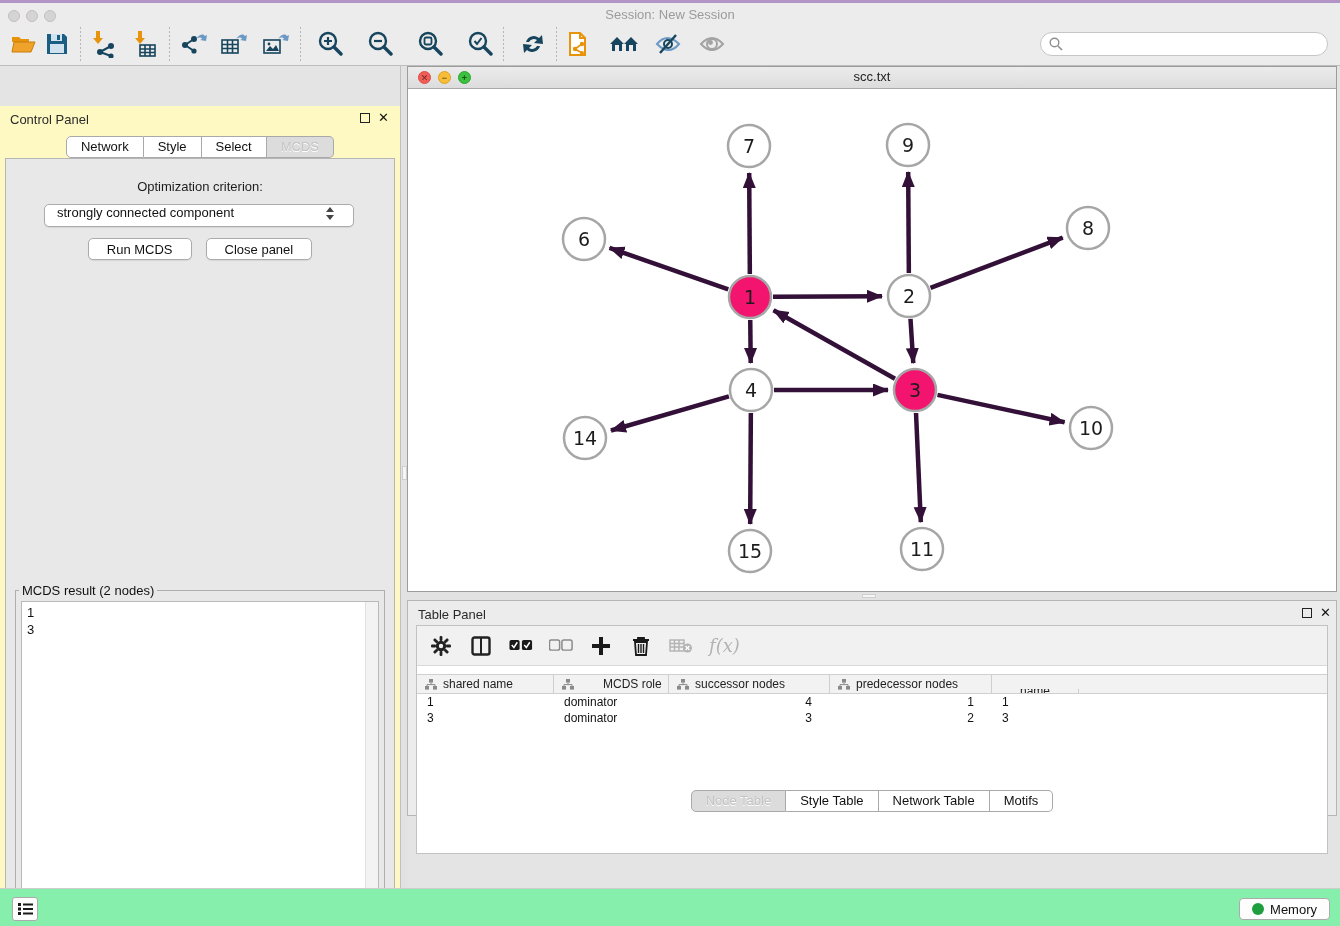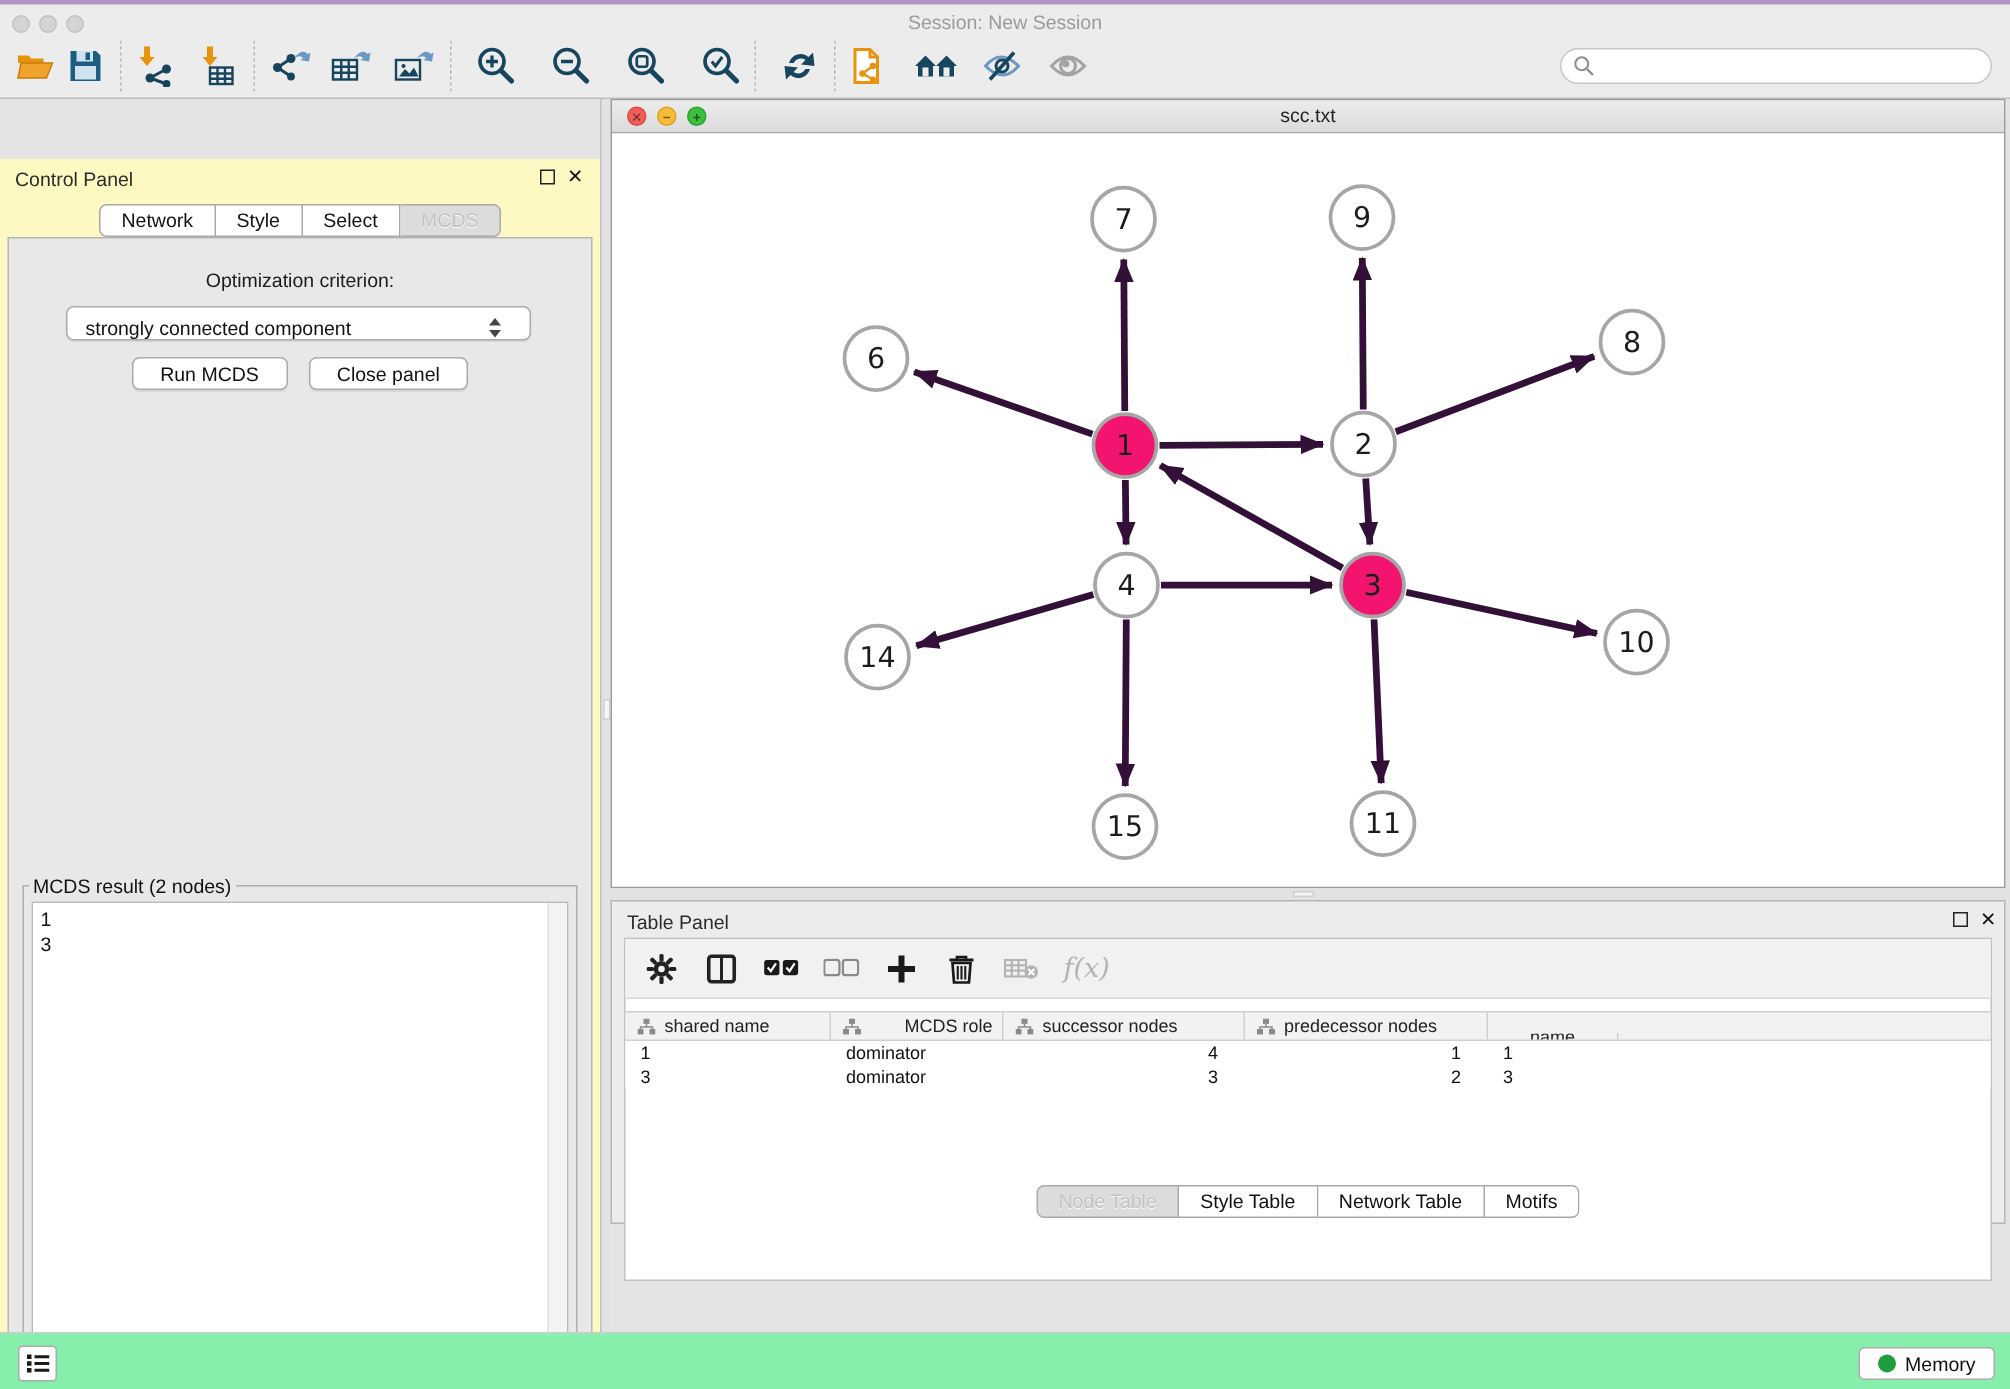--- a/index.html
+++ b/index.html
@@ -37,21 +37,21 @@
   .seg-tab { height:22px; line-height:20px; text-align:right; background:#fff; border:1px solid #a9a9a9;
     border-left:none; font-size:13px; padding:0 14px; color:#111; }
   .seg-tab:first-child { border-left:1px solid #a9a9a9; border-radius:5px 0 0 5px; }
   .seg-tab:last-child { border-radius:0 5px 5px 0; }
   .seg-tab.selected { background:#dcdcdc; color:#c3c3c3; text-shadow:0 1px 0 #fff; }
 
   .cp-content { position:absolute; left:5px; top:52px; width:390px; height:765px;
     background:#e8e8e8; border:1px solid #b6b6b6; }
   .opt-label { position:absolute; left:0; width:100%; top:20px; text-align:center; color:#1c1c1c; }
   .dropdown { position:absolute; left:38px; top:45px; width:310px; height:23px; background:#fff;
-    border:1px solid #ababab; border-radius:5px; display:flex; align-items:flex-end; padding:0 16px 0 12px;
+    border:1px solid #ababab; border-radius:5px; display:flex; align-items:flex-start; padding:0 16px 0 12px;
     box-shadow:0 1px 1px rgba(0,0,0,.08); }
   .dropdown .val { flex:1; font-size:13px; color:#111; }
   .stepper { width:11px; height:16px; display:flex; flex-direction:column; justify-content:center; gap:3px; }
   .tri-up { width:0; height:0; border-left:4px solid transparent; border-right:4px solid transparent; border-bottom:5px solid #444; }
   .tri-dn { width:0; height:0; border-left:4px solid transparent; border-right:4px solid transparent; border-top:5px solid #444; }
   .btn-row { position:absolute; left:0; top:79px; width:100%; display:flex; justify-content:center; gap:14px; }
   .mac-btn { height:22px; background:#fff; border:1px solid #ababab; border-radius:5px; padding:0 18px;
     font-size:13px; color:#111; font-family:Liberation Sans, sans-serif; box-shadow:0 1px 1px rgba(0,0,0,.08); }
 
   .result-fieldset { position:absolute; left:9px; top:424px; width:370px; height:381px;

